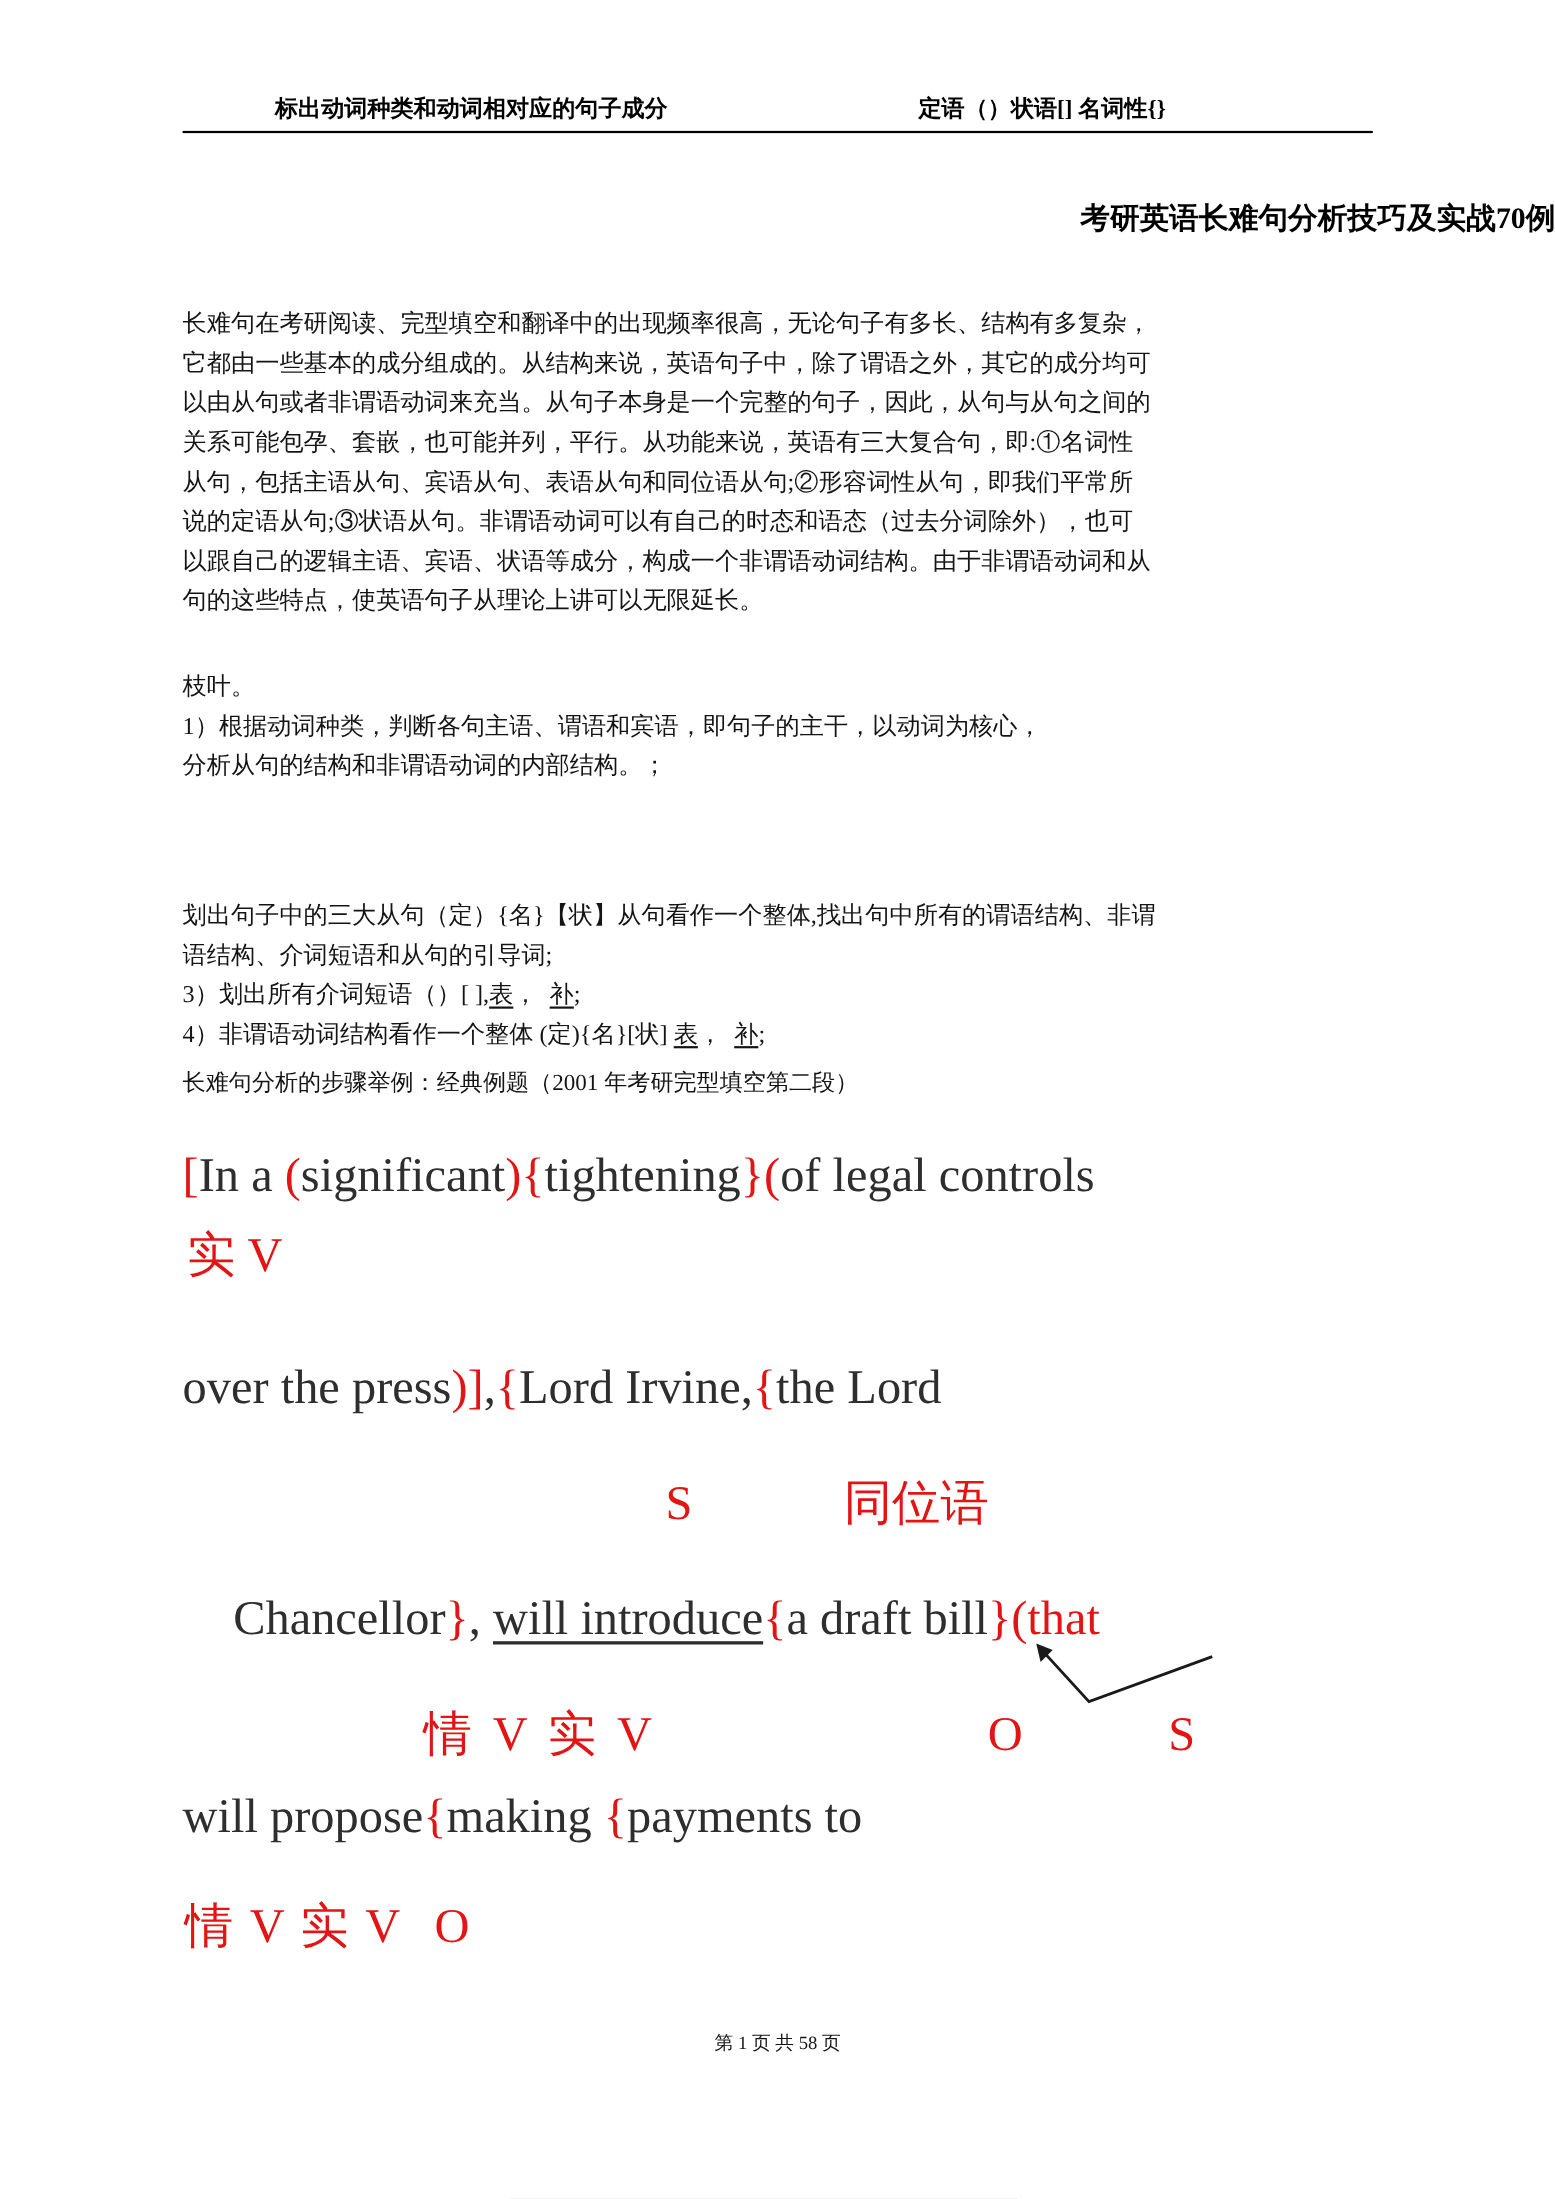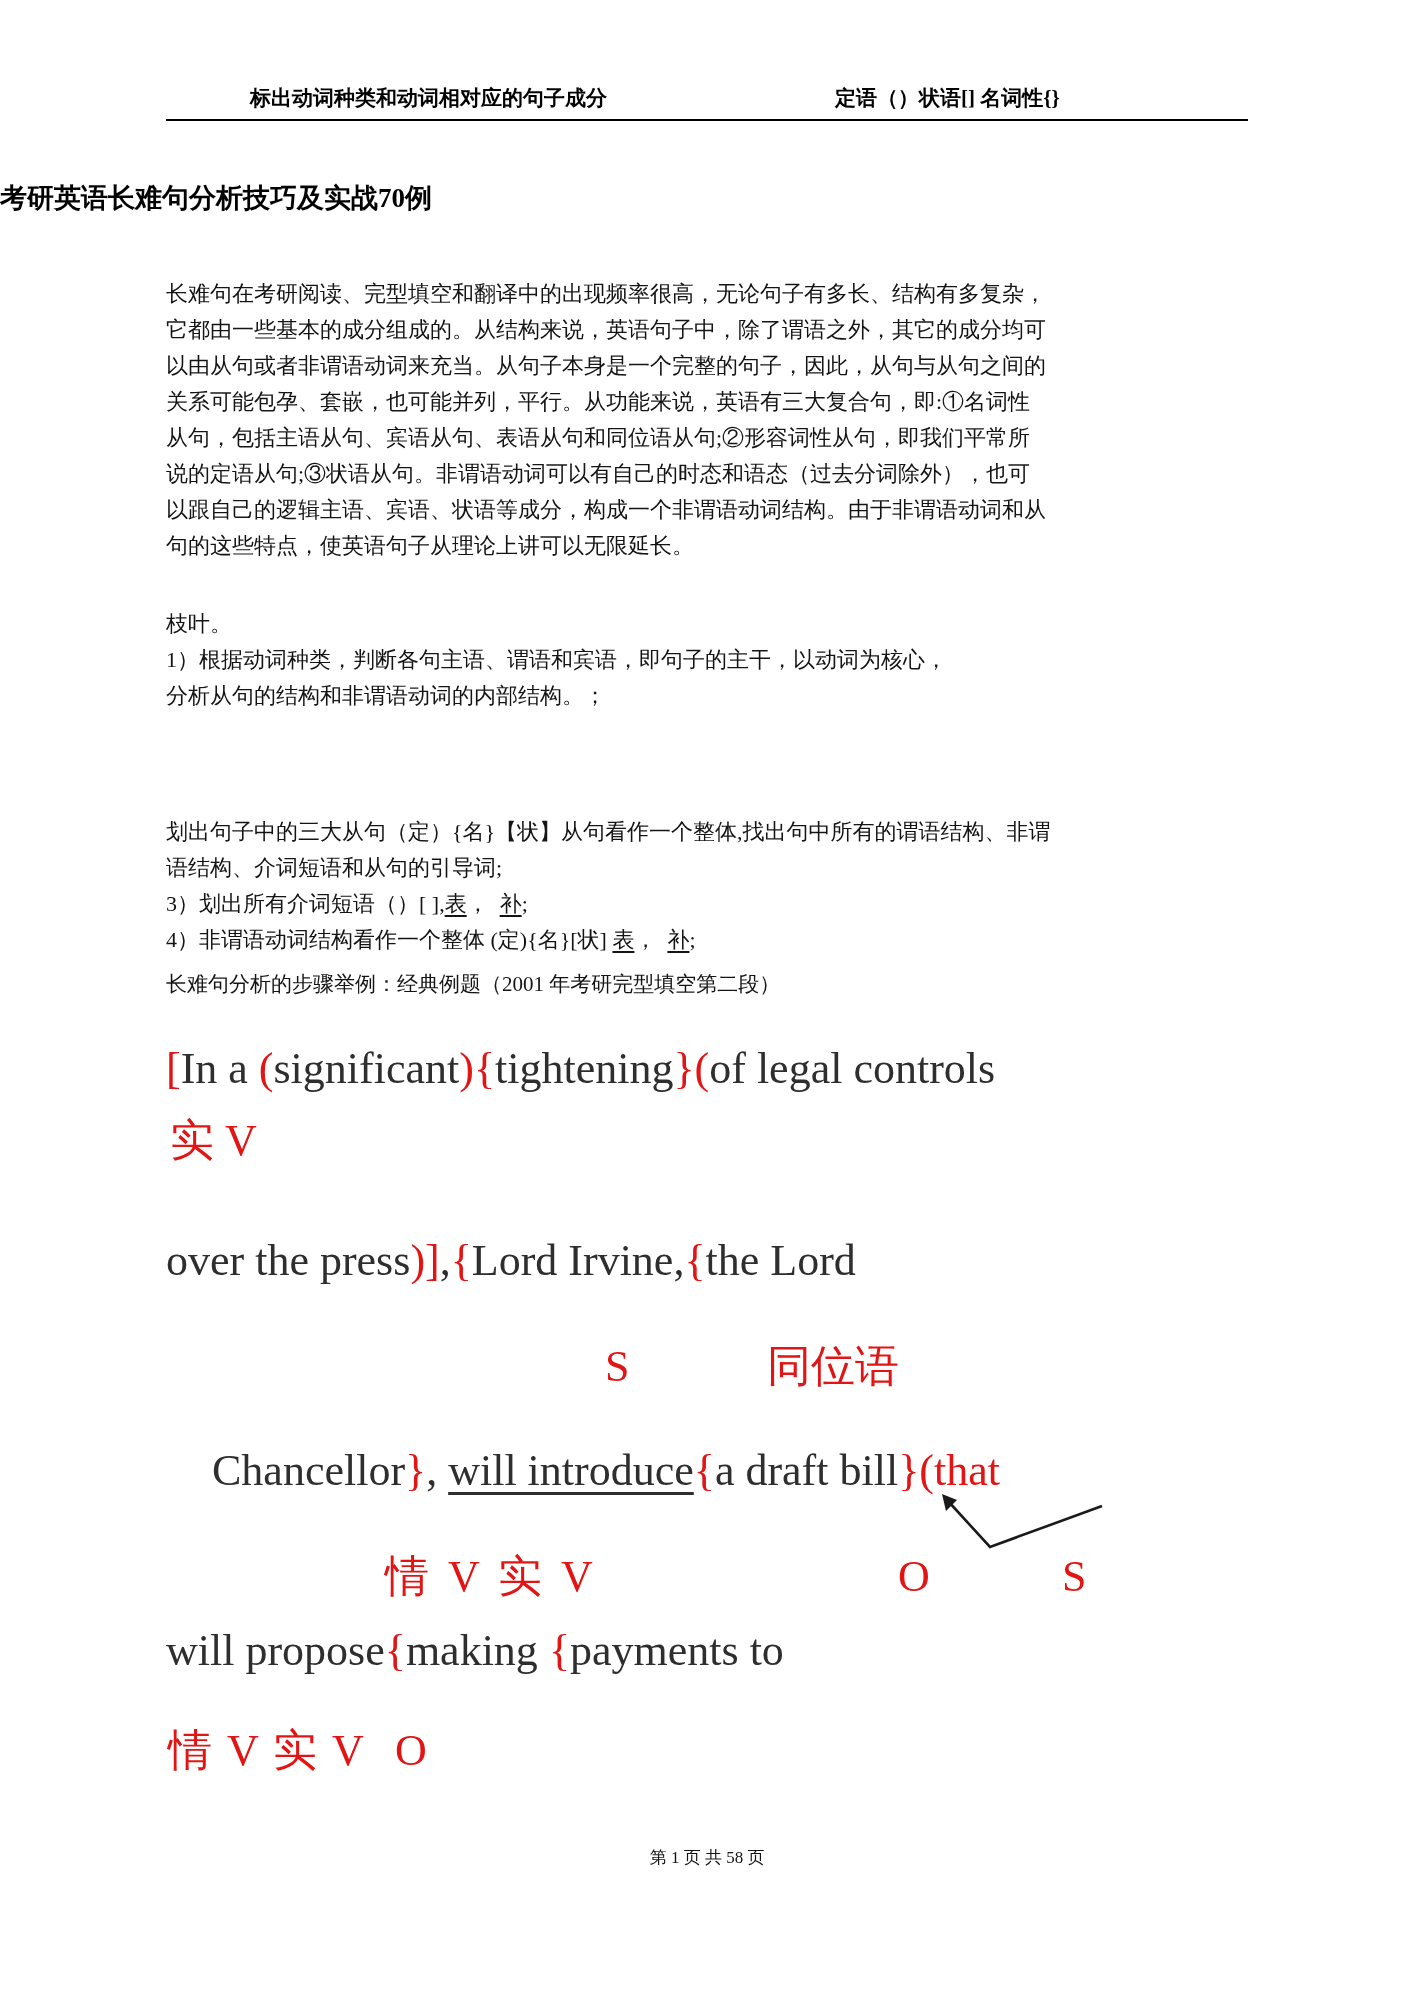--- a/index.html
+++ b/index.html
@@ -11,21 +11,21 @@
     font-family:"Liberation Serif","DejaVu Serif",serif;
     color:#141414;
     overflow:hidden;
   }
   
   .hdr{position:absolute;top:84px;font-size:21px;font-weight:bold;white-space:nowrap;color:#000;}
   .hdr-left{left:250px;}
   .hdr-right{left:835px;}
   .hdr-rule{position:absolute;left:166px;top:119px;width:1082px;height:0;border-top:2px solid #000;}
   
-  .doc-title{position:absolute;left:0;top:180px;width:100%;text-align:left;font-size:27px;font-weight:bold;color:#000;}
+  .doc-title{position:absolute;left:0;top:180px;width:100%;text-align:right;font-size:27px;font-weight:bold;color:#000;}
   
   .para{position:absolute;left:166px;width:1095px;font-size:22px;line-height:36px;color:#141414;}
   .p-intro{top:276px;}
   .p-method{top:606px;}
   .p-steps{top:786px;margin-top:28px;}
   .p-example{top:966px;font-size:21px;line-height:36px;}
   .tline{white-space:pre-wrap;}
   
   .seg-b{color:inherit;}
   .seg-r{color:#e21414;}

